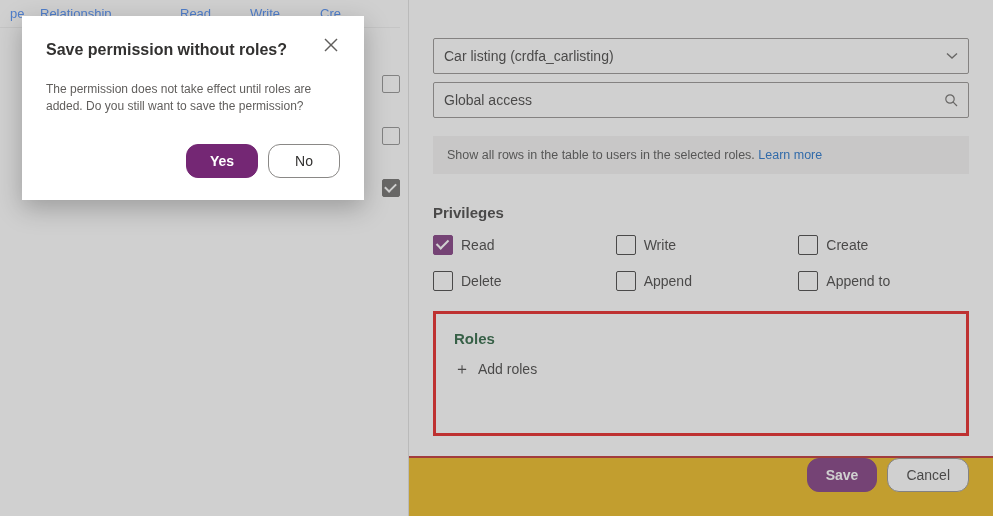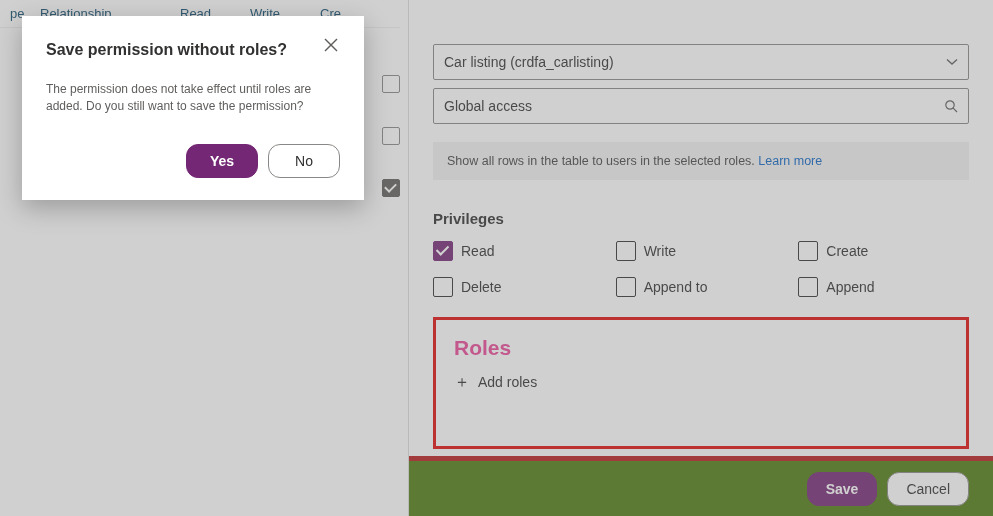--- a/index.html
+++ b/index.html
@@ -8,34 +8,34 @@
   .stage { position: relative; width: 993px; height: 516px; }
 
   
   .grid-bg {
     position: absolute; left: 0; top: 0; width: 400px; height: 516px;
     background: #fff;
     font-size: 13px; color: #555;
   }
   .grid-header {
     display: flex; padding: 6px 0 6px 10px; border-bottom: 1px solid #eee;
-    color: #0c4a6e;
+    color: #3b82f6;
   }
   .grid-header div { padding-right: 24px; }
   .grid-rows { padding-top: 30px; }
   .grid-row { display: flex; align-items: center; height: 52px; padding-left: 10px; }
   .grid-check { width: 18px; height: 18px; border: 1px solid #888; border-radius: 2px; background: #fff; }
   .grid-check.checked { background: #605e5c; border-color: #605e5c; position: relative; }
   .grid-check.checked::after { content: ""; position: absolute; left: 4px; top: 1px; width: 5px; height: 9px; border: solid #fff; border-width: 0 2px 2px 0; transform: rotate(45deg); }
 
   
   .panel {
     position: absolute; right: 0; top: 0; width: 585px; height: 516px;
     background: #fff; border-left: 1px solid #ddd;
-    padding: 16px 24px 0 24px;
+    padding: 10px 24px 0 24px;
   }
 
   .field-label { font-size: 14px; font-weight: 600; color: #323130; margin-top: 0; }
   .field-label .req { color: #a4262c; margin-left: 2px; font-weight: 400; }
 
   .select-box {
     width: 100%; height: 36px; border: 1px solid #8a8886; border-radius: 2px;
     background: #fff; display: flex; align-items: center; padding: 0 10px;
     margin-top: 8px; font-size: 14px; color: #323130; justify-content: space-between;
   }
@@ -59,31 +59,31 @@
   }
   .priv-box.checked { background: #742774; border-color: #742774; }
   .priv-box.checked::after {
     content: ""; position: absolute; left: 5px; top: 1px; width: 5px; height: 10px;
     border: solid #fff; border-width: 0 2px 2px 0; transform: rotate(45deg);
   }
 
   .roles-box {
     margin-top: 20px; border: 3px solid #e30b0b; padding: 16px 18px 56px 18px;
   }
-  .roles-title { font-size: 21px; font-weight: 600; color: #ec4899; }
+  .roles-title { font-size: 15px; font-weight: 600; color: #14532d; }
   .add-roles {
     display: flex; align-items: center; gap: 8px; margin-top: 14px;
     font-size: 14px; color: #323130; cursor: pointer; width: fit-content;
   }
   .plus { font-size: 16px; line-height: 1; }
 
   .panel-footer {
     position: absolute; bottom: 0; left: 0; right: 0; height: 60px;
-    border-top: 5px solid #b91c1c; display: flex; align-items: center; justify-content: flex-end;
-    padding-right: 24px; gap: 10px; background: #4d7c0f;
+    border-top: 2px solid #b91c1c; display: flex; align-items: flex-start; justify-content: flex-end;
+    padding-right: 24px; gap: 10px; background: #eab308;
   }
   .btn {
     height: 34px; padding: 0 18px; font-size: 14px; border-radius: 12px; cursor: pointer;
   }
   .btn-primary { background: #742774; color: #fff; border: 1px solid #742774; font-weight: 600; }
   .btn-secondary { background: #fff; color: #323130; border: 1px solid #8a8886; }
 
   
   .overlay {
     position: absolute; inset: 0; background: rgba(120,120,120,0.35);
@@ -181,25 +181,25 @@
         <label class="priv">
           <span class="priv-box"></span>
           <span>Create</span>
         </label>
         <label class="priv">
           <span class="priv-box"></span>
           <span>Delete</span>
         </label>
         <label class="priv">
           <span class="priv-box"></span>
+          <span>Append</span>
+        </label>
+        <label class="priv">
+          <span class="priv-box"></span>
           <span>Append to</span>
-        </label>
-        <label class="priv">
-          <span class="priv-box"></span>
-          <span>Append</span>
         </label>
       </div>
 
     <div class="roles-box">
       <div class="roles-title">Roles</div>
       <div class="add-roles">
         <span class="plus">＋</span>
         <span>Add roles</span>
       </div>
     </div>

